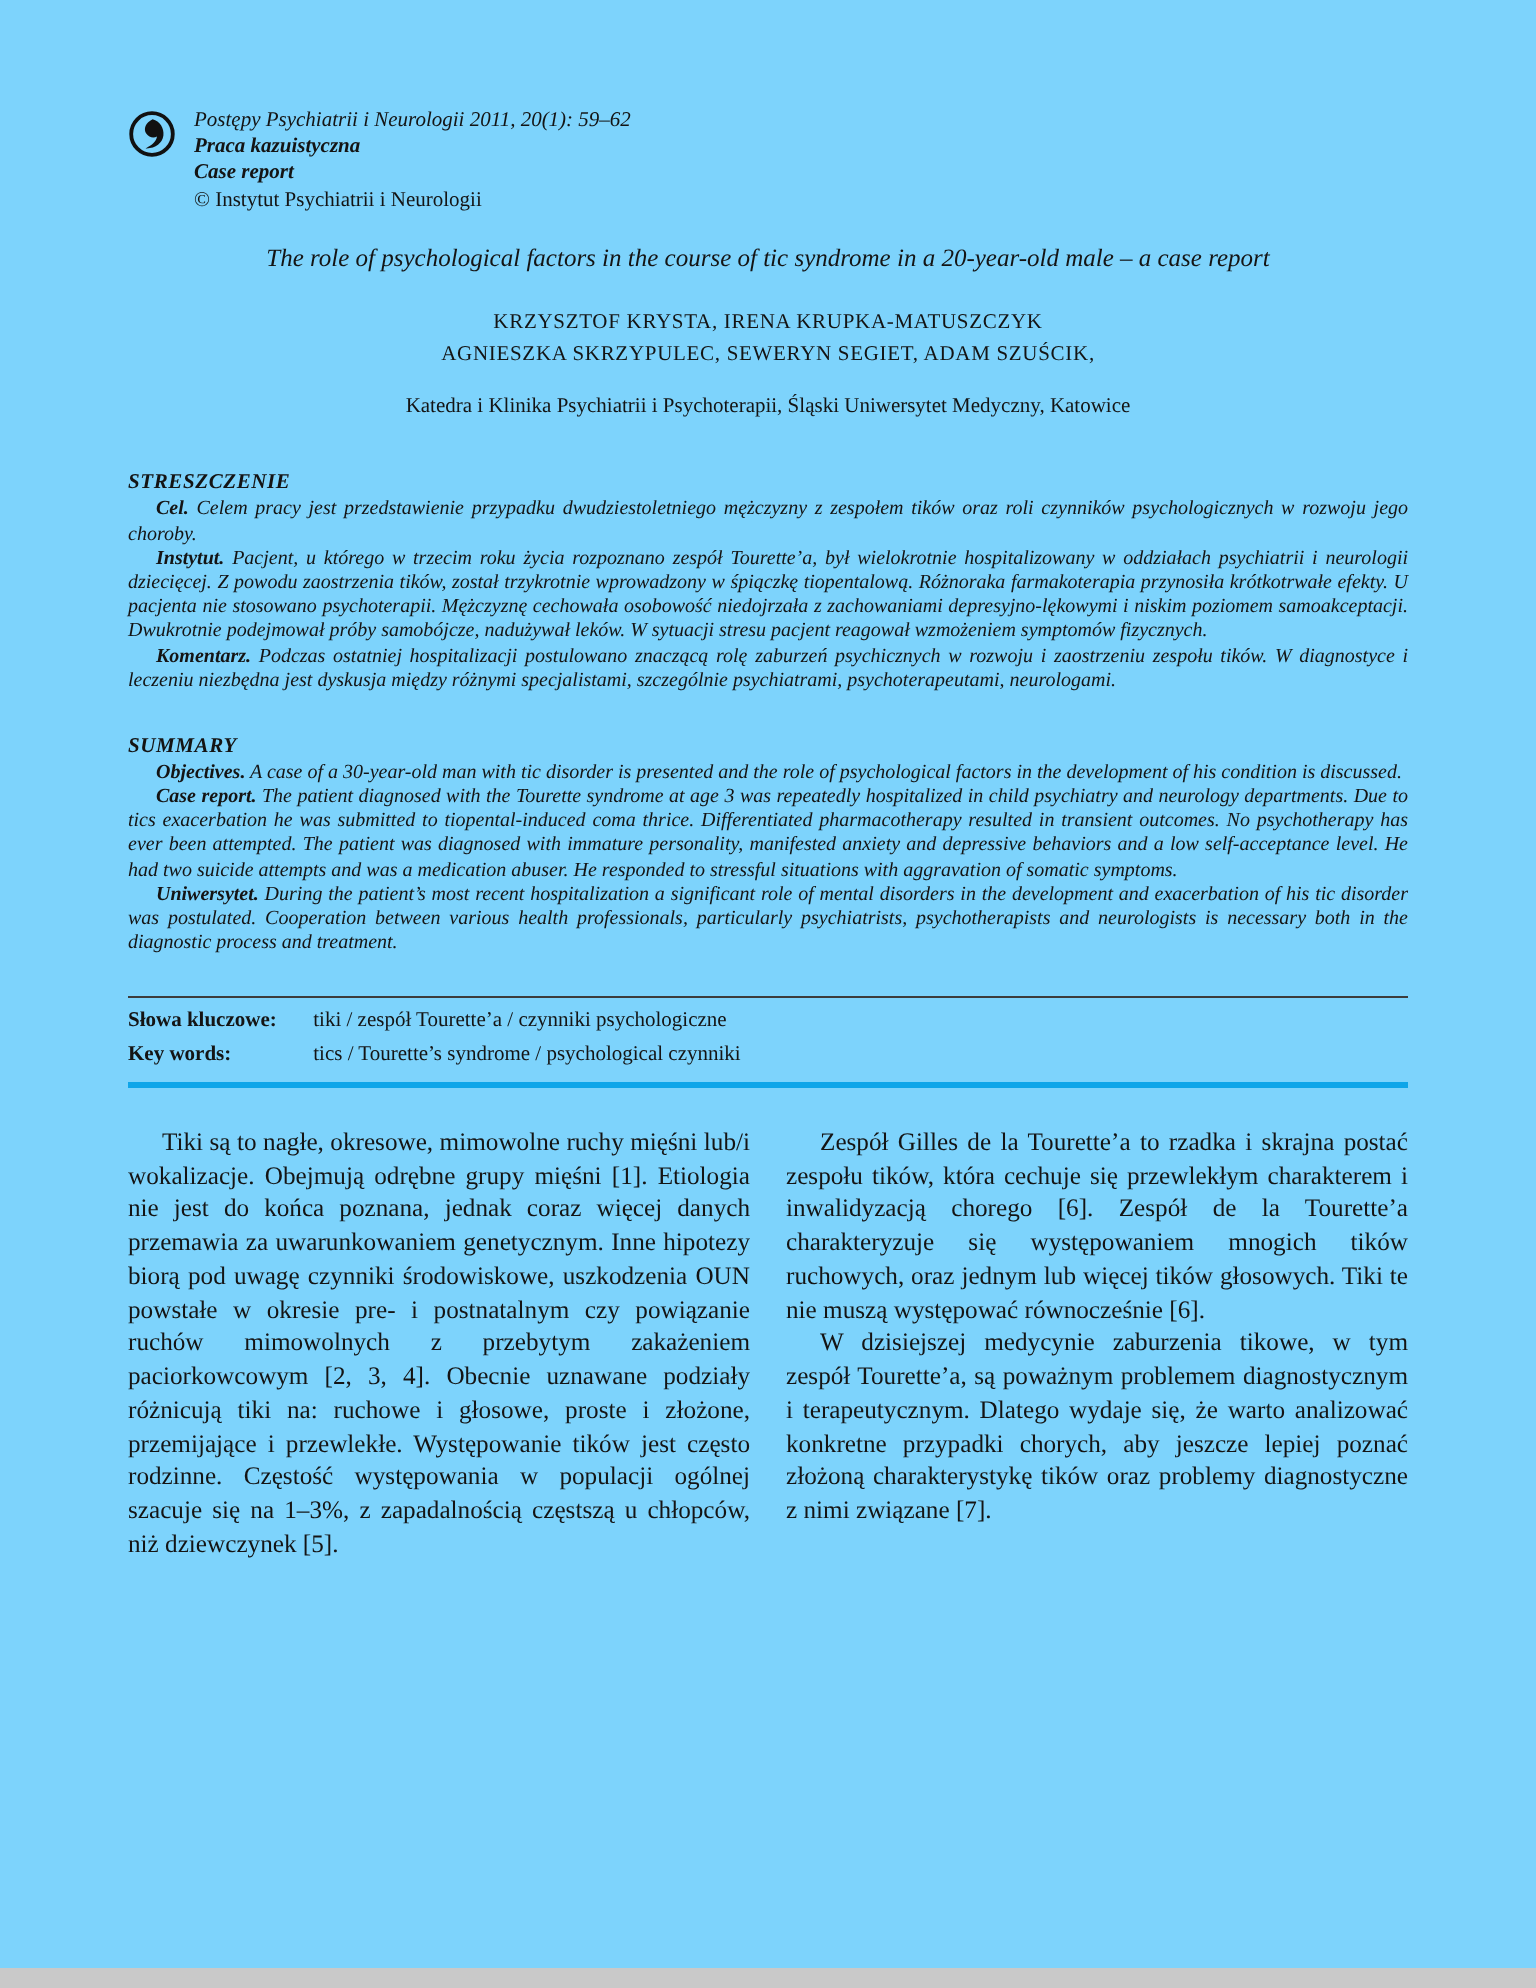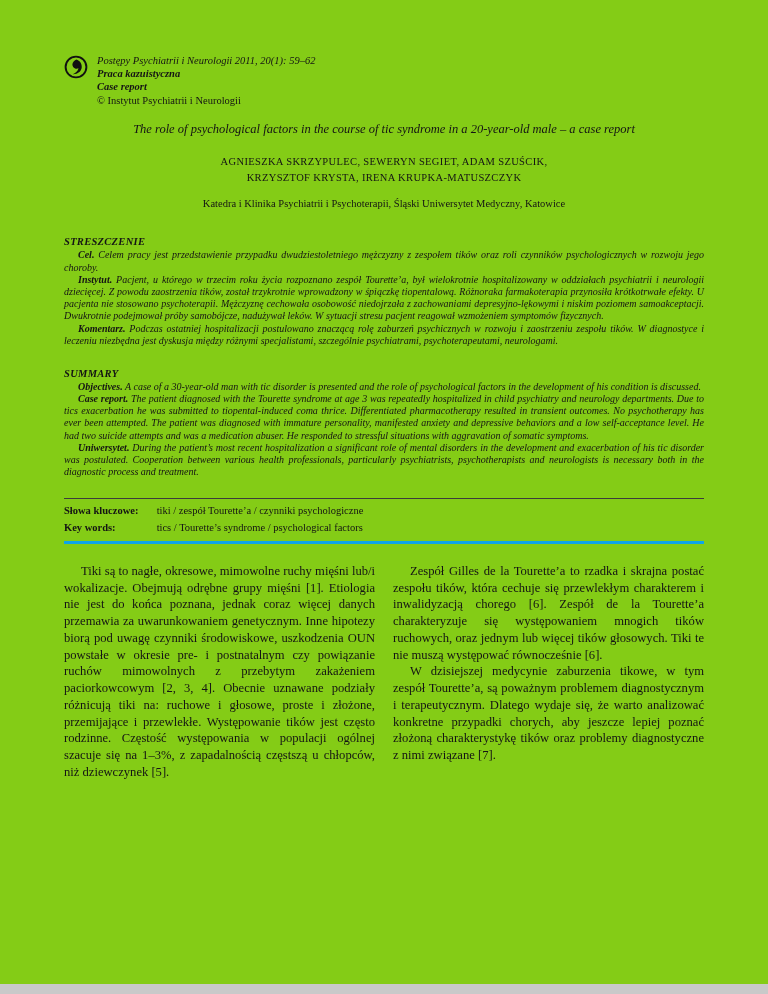--- a/index.html
+++ b/index.html
@@ -3,21 +3,21 @@
 <meta charset="utf-8">
 <style>
   * { box-sizing: border-box; }
   html, body { margin: 0; padding: 0; }
   body {
     width: 768px; height: 994px;
     background: #ffffff;
     font-family: "Liberation Serif", serif;
     color: #141414;
   }
-  .page { position: relative; width: 768px; height: 994px; background: #84cc16; overflow: hidden; }
+  .page { position: relative; width: 768px; height: 994px; background: #7dd3fc; overflow: hidden; }
   .content { padding: 54px 64px 0 64px; }
 
   
   .masthead { display: flex; align-items: flex-start; gap: 9px; }
   .logo { width: 24px; height: 24px; flex: 0 0 auto; margin-top: 1px; }
   .masthead-lines { font-size: 10.5px; line-height: 1.26; }
   .journal-line { font-style: italic; }
   .type-line { font-style: italic; font-weight: 700; }
   .copyright-line { font-style: normal; }
 
@@ -63,22 +63,22 @@
         <div class="type-line">Praca kazuistyczna</div>
         <div class="type-line">Case report</div>
         <div class="copyright-line">© Instytut Psychiatrii i Neurologii</div>
       </div>
     </header>
 
 
     <div class="title-en" lang="en">The role of psychological factors in the course of tic syndrome in a 20-year-old male – a case report</div>
 
     <div class="authors">
+      <div>KRZYSZTOF KRYSTA, IRENA KRUPKA-MATUSZCZYK</div>
       <div>AGNIESZKA SKRZYPULEC, SEWERYN SEGIET, ADAM SZUŚCIK,</div>
-      <div>KRZYSZTOF KRYSTA, IRENA KRUPKA-MATUSZCZYK</div>
     </div>
 
     <div class="affiliation">Katedra i Klinika Psychiatrii i Psychoterapii, Śląski Uniwersytet Medyczny, Katowice</div>
 
     <section class="abstract abstract-pl">
       <div class="abs-heading">STRESZCZENIE</div>
       <p class="abs-par">
         <span class="lbl">Cel.</span>
         <span>Celem pracy jest przedstawienie przypadku dwudziestoletniego mężczyzny z zespołem tików oraz roli czynników psychologicznych w rozwoju jego choroby.</span>
       </p>
@@ -108,21 +108,21 @@
       </p>
     </section>
 
     <div class="keywords">
       <div class="kw-row">
         <span class="kw-label">Słowa kluczowe:</span>
         <span class="kw-value">tiki / zespół Tourette’a / czynniki psychologiczne</span>
       </div>
       <div class="kw-row">
         <span class="kw-label">Key words:</span>
-        <span class="kw-value">tics / Tourette’s syndrome / psychological factors</span>
+        <span class="kw-value">tics / Tourette’s syndrome / psychological czynniki</span>
       </div>
     </div>
 
     <div class="body-cols">
       <div class="col">
         <p>Tiki są to nagłe, okresowe, mimowolne ruchy mięśni lub/i wokalizacje. Obejmują odrębne grupy mięśni [1]. Etiologia nie jest do końca poznana, jednak coraz więcej danych przemawia za uwarunkowaniem genetycznym. Inne hipotezy biorą pod uwagę czynniki środowiskowe, uszkodzenia OUN powstałe w okresie pre- i postnatalnym czy powiązanie ruchów mimowolnych z przebytym zakażeniem paciorkowcowym [2, 3, 4]. Obecnie uznawane podziały różnicują tiki na: ruchowe i głosowe, proste i złożone, przemijające i przewlekłe. Występowanie tików jest często rodzinne. Częstość występowania w populacji ogólnej szacuje się na 1–3%, z zapadalnością częstszą u chłopców, niż dziewczynek [5].</p>
       </div>
       <div class="col">
         <p>Zespół Gilles de la Tourette’a to rzadka i skrajna postać zespołu tików, która cechuje się przewlekłym charakterem i inwalidyzacją chorego [6]. Zespół de la Tourette’a charakteryzuje się występowaniem mnogich tików ruchowych, oraz jednym lub więcej tików głosowych. Tiki te nie muszą występować równocześnie [6].</p>
         <p>W dzisiejszej medycynie zaburzenia tikowe, w tym zespół Tourette’a, są poważnym problemem diagnostycznym i terapeutycznym. Dlatego wydaje się, że warto analizować konkretne przypadki chorych, aby jeszcze lepiej poznać złożoną charakterystykę tików oraz problemy diagnostyczne z nimi związane [7].</p>

